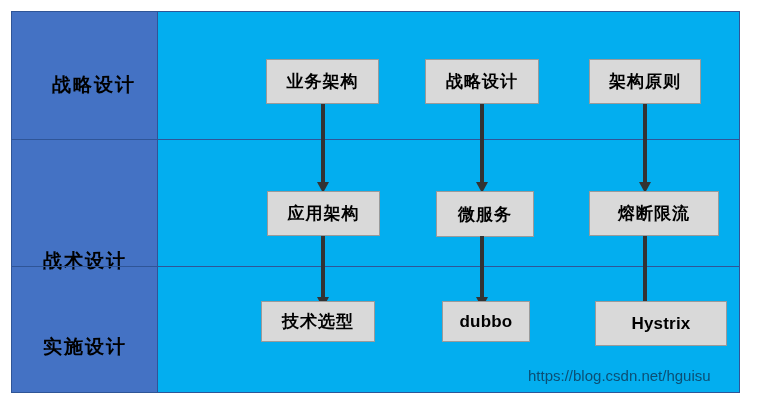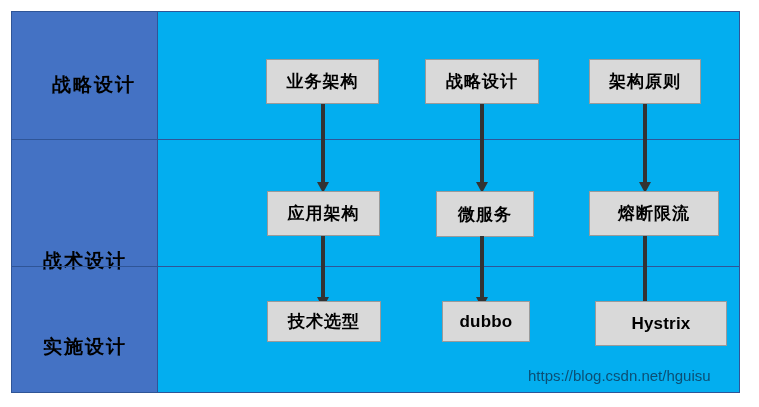--- a/index.html
+++ b/index.html
@@ -173,21 +173,21 @@
     <div class="arrow" style="left:470px; top:224px; height:72px;">
       <div class="shaft" style="height:61px;"></div>
       <div class="head" style="top:61px;"></div>
     </div>
 
     <div class="arrow" style="left:633px; top:224px; height:88px;">
       <div class="shaft" style="height:77px;"></div>
       <div class="head" style="top:77px;"></div>
     </div>
 
-    <div class="node" style="left:255px; top:289px; width:114px; height:41px;">技术选型</div>
+    <div class="node" style="left:249px; top:289px; width:114px; height:41px;">技术选型</div>
 
     <div class="node latin" style="left:430px; top:289px; width:88px; height:41px;">dubbo</div>
 
     <div class="node latin" style="left:583px; top:289px; width:132px; height:45px;">Hystrix</div>
 
     <div class="watermark" style="left:516px; top:355px;">https://blog.csdn.net/hguisu</div>
 
   </div>
 </div>
 

